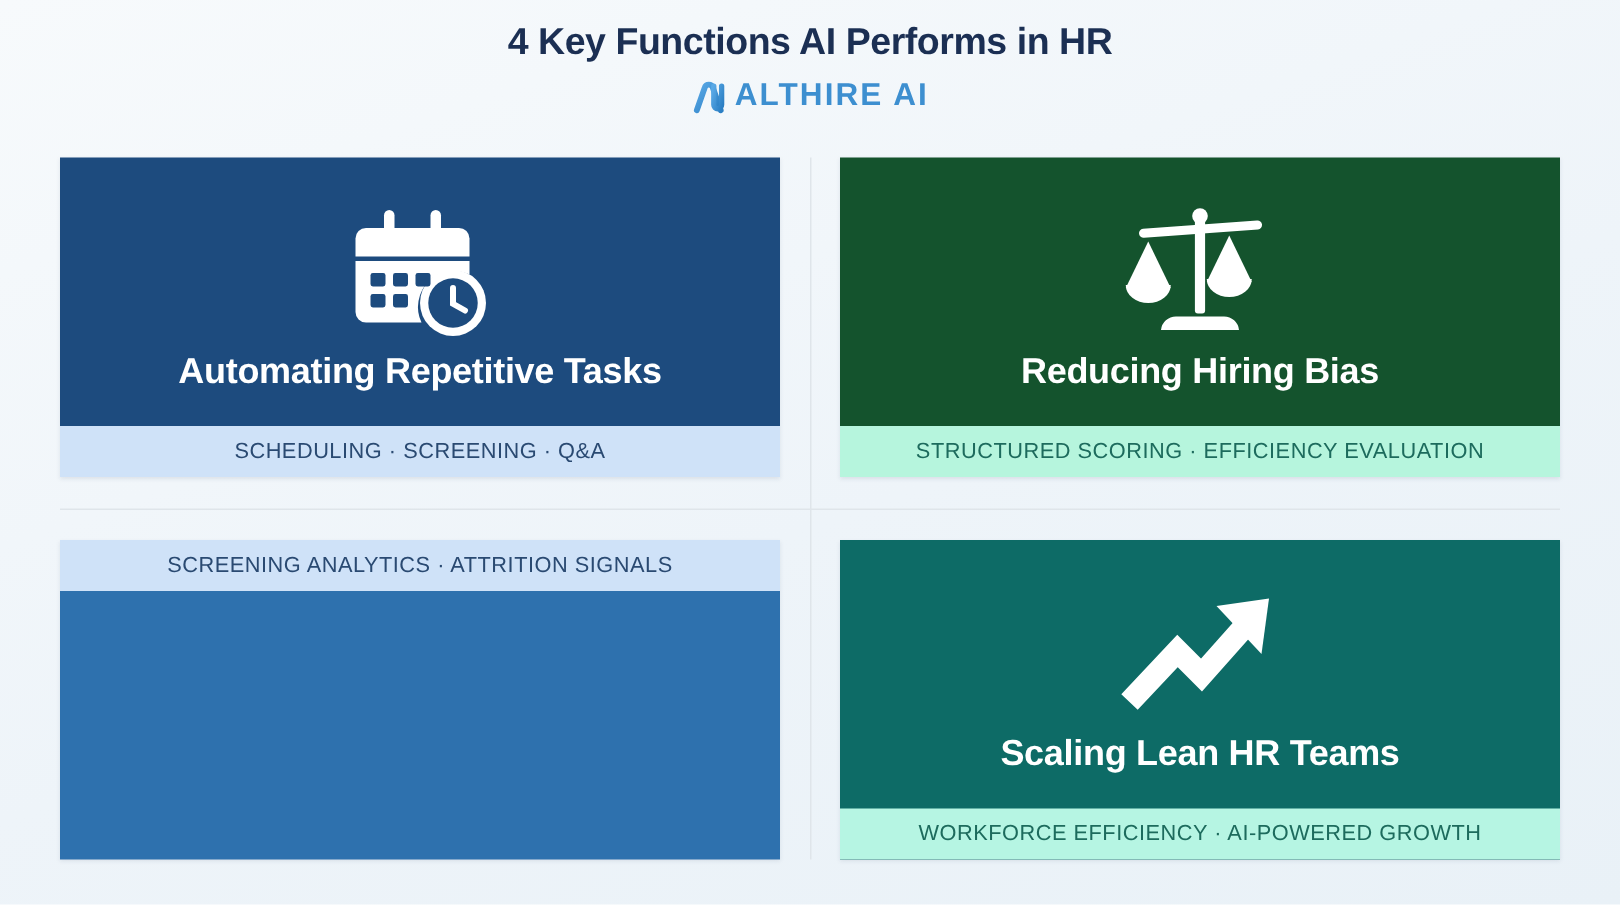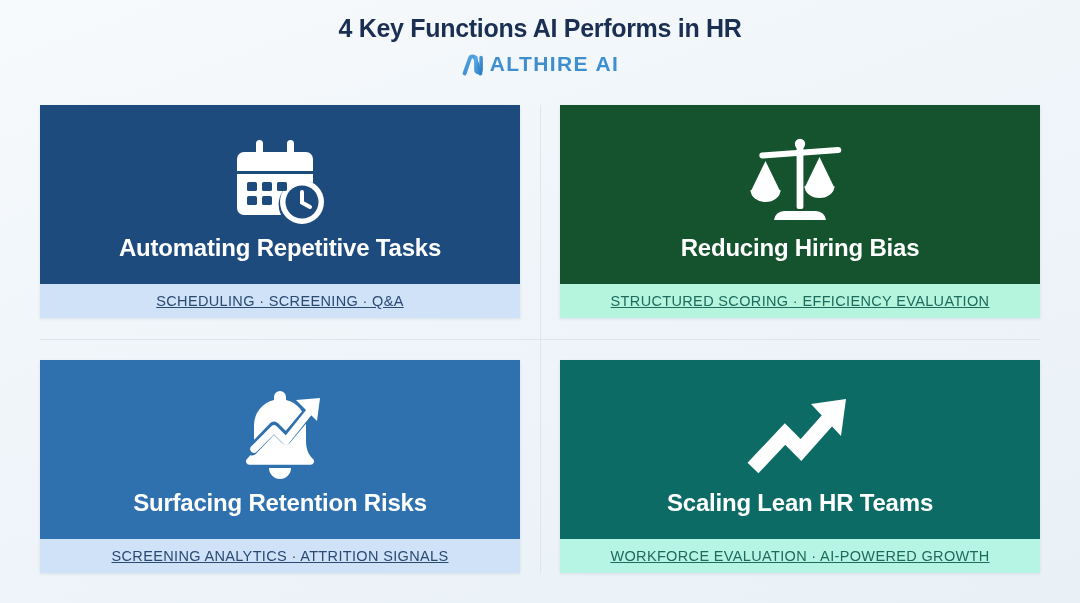--- a/index.html
+++ b/index.html
@@ -123,21 +123,20 @@
   }
   .card-footer {
     flex: 0 0 34px;
     display: flex;
     align-items: center;
     justify-content: center;
     font-size: 14.5px;
     letter-spacing: 0.35px;
     text-align: center;
     white-space: nowrap;
-    text-decoration: underline;
   }
 
   
   .card-1 { background: #1d4b7e; }
   .card-1 .card-footer { background: #cfe2f8; color: #2a4a72; }
   .card-2 { background: #14532d; }
   .card-2 .card-footer { background: #b6f5dd; color: #1d6b5d; }
   .card-3 { background: #2e71ae; }
   .card-3 .card-footer { background: #cfe2f8; color: #2a4a72; }
   .card-4 { background: #0d6b66; }
@@ -221,50 +220,32 @@
               <path d="M54.5 51 a15 12 0 0 0 30 0 z"></path>
             </g>
           </svg>
         </div>
         <h2 class="card-title">Reducing Hiring Bias</h2>
       </div>
       <div class="card-footer">STRUCTURED SCORING · EFFICIENCY EVALUATION</div>
     </div>
 
     <div class="card card-3">
-      <div class="card-body">
-        <div class="card-icon">
-          <svg width="100" height="94" viewBox="0 0 100 94" aria-hidden="true">
-            <g fill="#ffffff">
-              <path d="M44 8 a6 6 0 0 1 12 0 v3 a26 26 0 0 1 20 25 v16 c0 9 3 14 7 18 a3.4 3.4 0 0 1 -2.4 5.8 H19.4 A3.4 3.4 0 0 1 17 70 c4 -4 7 -9 7 -18 V36 a26 26 0 0 1 20 -25 z"></path>
-              <path d="M39 79 h22 a11 11 0 0 1 -22 0 z"></path>
-            </g>
-            <g fill="none" stroke="#2e71ae" stroke-width="11" stroke-linecap="round" stroke-linejoin="round">
-              <path d="M22 61 L44 38 L56 50 L82 19"></path>
-            </g>
-            <g fill="none" stroke="#ffffff" stroke-width="7.5" stroke-linecap="round" stroke-linejoin="round">
-              <path d="M24 60 L44 40 L56 52 L80 22"></path>
-            </g>
-            <path d="M66 11 L90 9 L87 32 z" fill="#ffffff"></path>
-          </svg>
-        </div>
-        <h2 class="card-title">Surfacing Retention Risks</h2>
-      </div>
       <div class="card-footer">SCREENING ANALYTICS · ATTRITION SIGNALS</div>
     </div>
 
     <div class="card card-4">
       <div class="card-body">
         <div class="card-icon">
           <svg width="110" height="80" viewBox="0 0 110 80" aria-hidden="true">
             <g fill="none" stroke="#ffffff" stroke-width="15" stroke-linecap="butt" stroke-linejoin="miter">
               <path d="M8 72 L40 38 L56 54 L88 18"></path>
             </g>
             <path d="M66 8 L101 3 L96 40 z" fill="#ffffff"></path>
           </svg>
         </div>
         <h2 class="card-title">Scaling Lean HR Teams</h2>
       </div>
-      <div class="card-footer">WORKFORCE EVALUATION · AI-POWERED GROWTH</div>
+      <div class="card-footer">WORKFORCE EFFICIENCY · AI-POWERED GROWTH</div>
     </div>
 
   </div>
 </div>
 
 </body></html>

